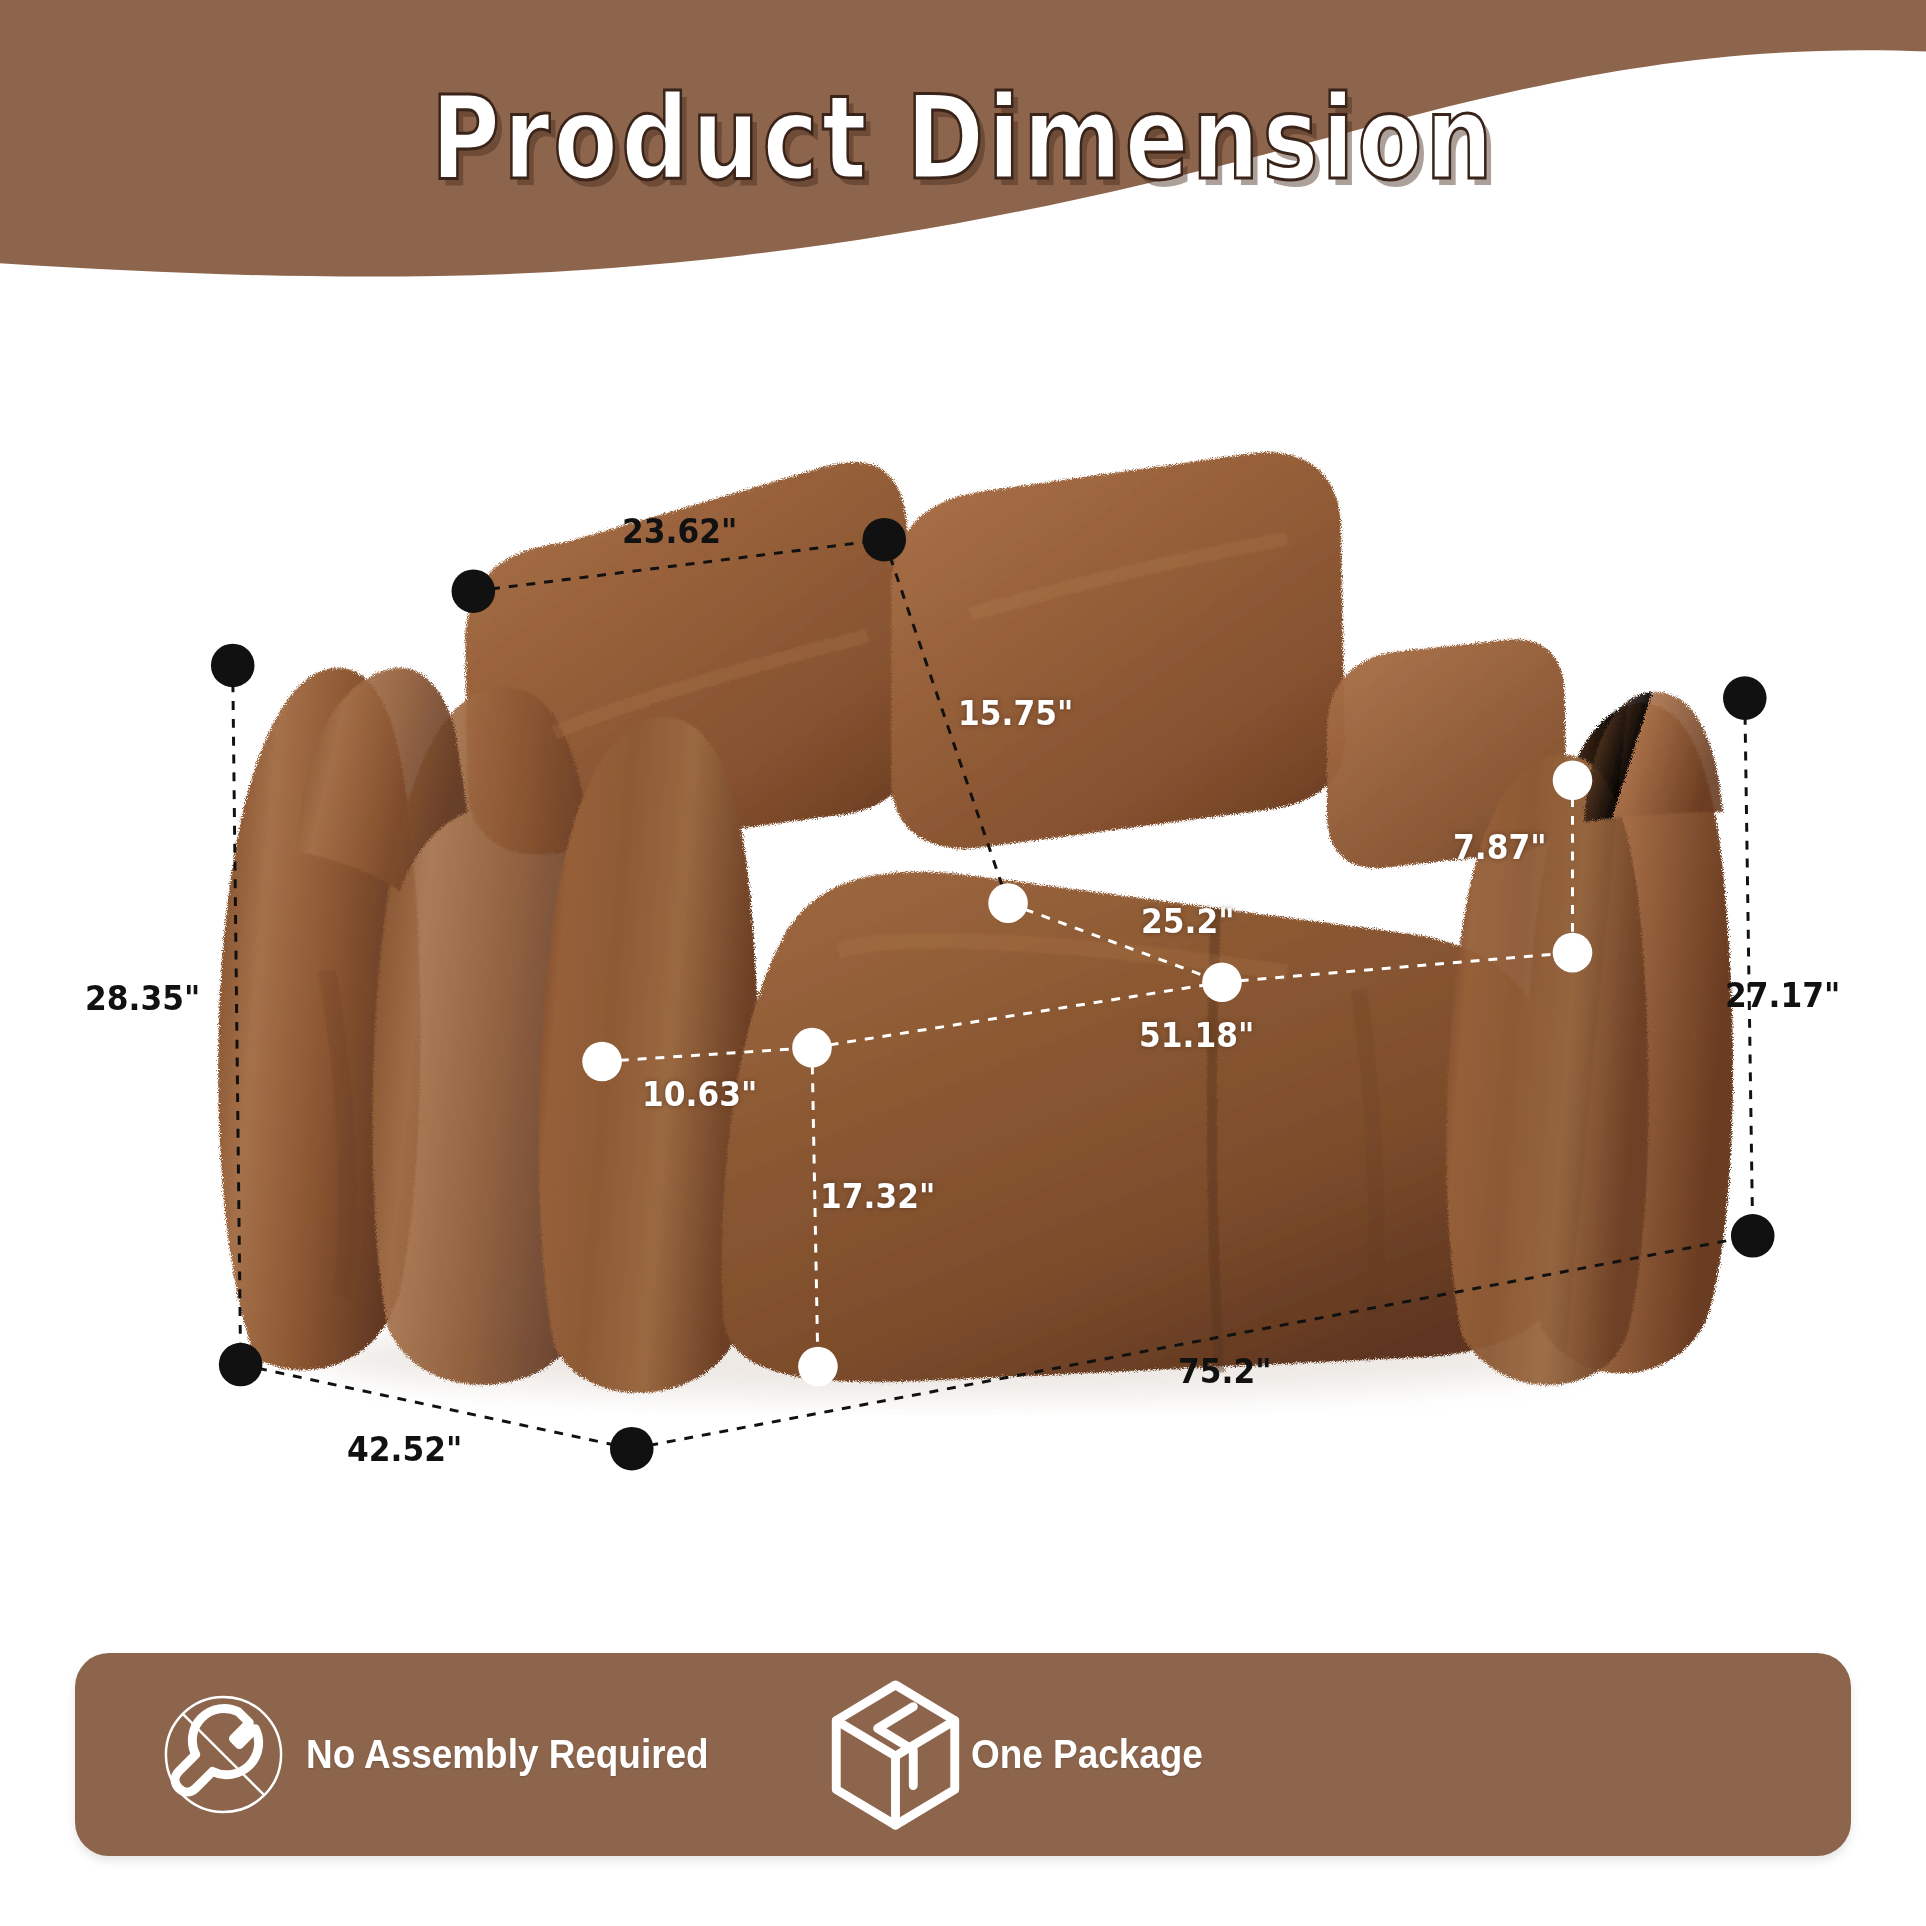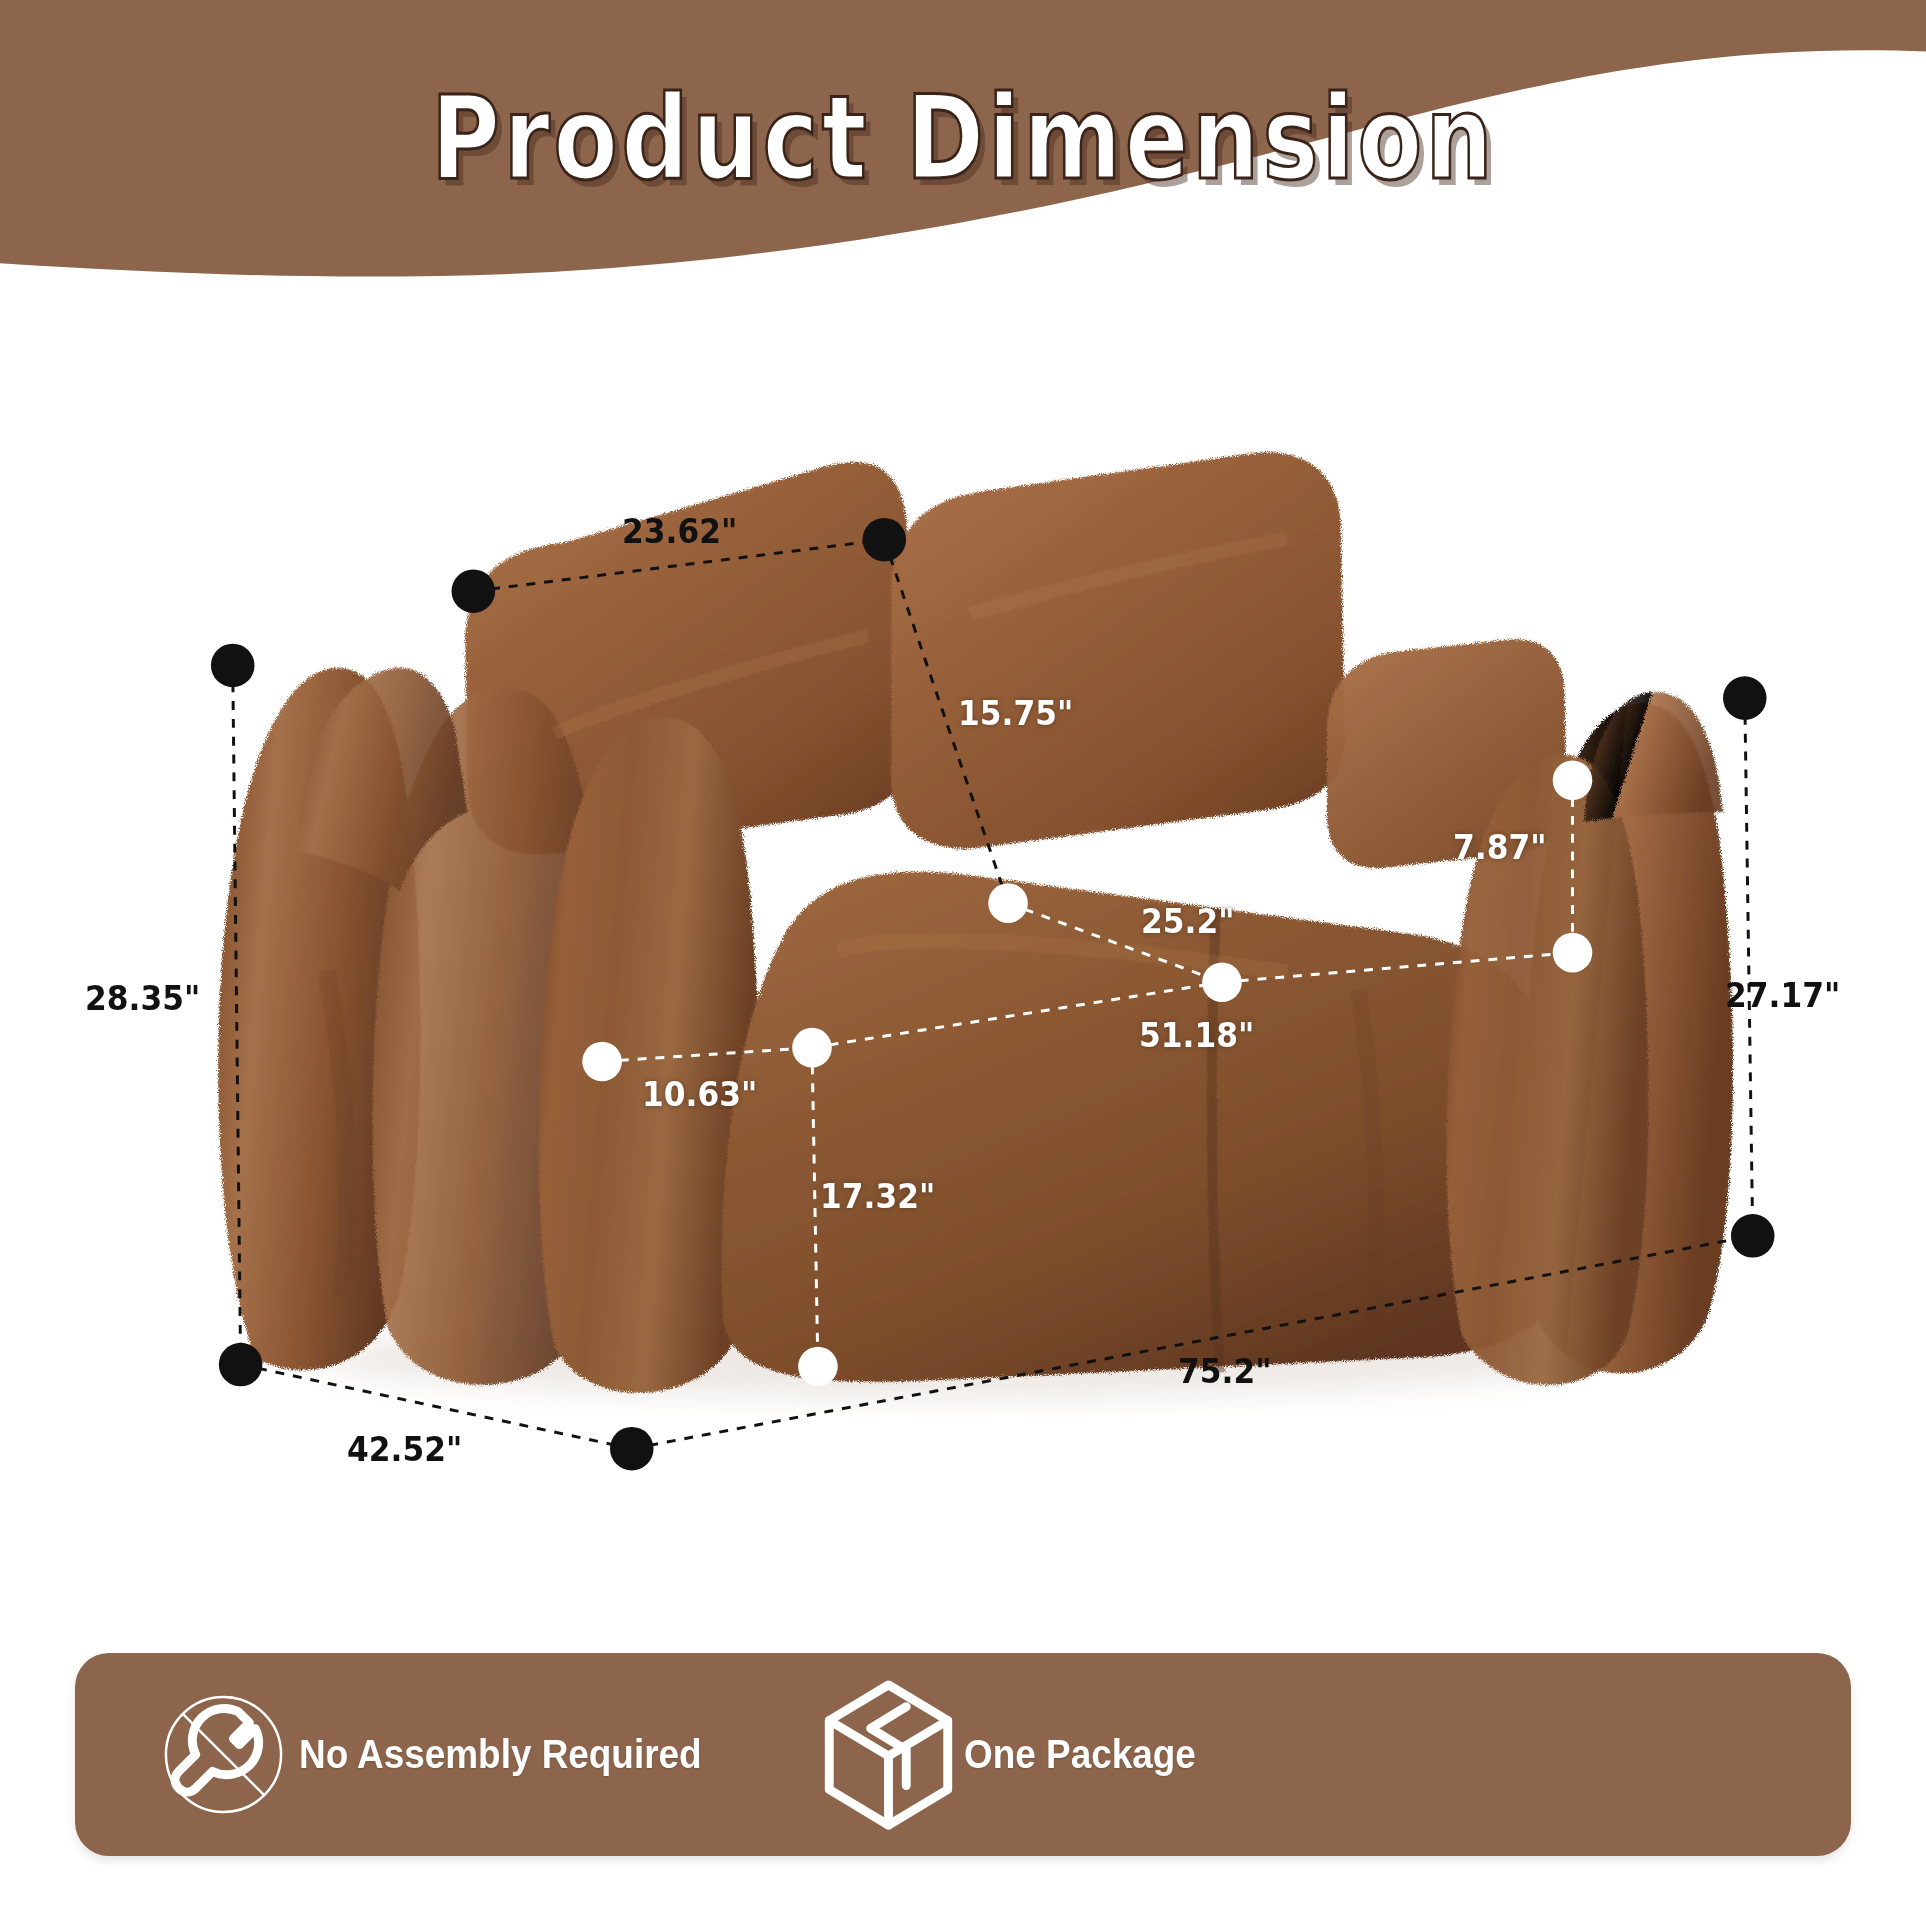--- a/index.html
+++ b/index.html
@@ -55,21 +55,21 @@
     background:#8C654C;
     border-radius:34px;
     display:flex;align-items:center;
     box-shadow:0 5px 10px rgba(0,0,0,.10);
   }
   .feature{
     display:flex;align-items:center;
     color:#ffffff;
     flex:0 0 auto;
   }
-  .feature-1{margin-left:79px;}
+  .feature-1{margin-left:79px;gap:7px;}
   .feature-2{margin-left:83px;}
   .feature-3{margin-left:73px;align-items:center;}
   .feature-icon{flex:0 0 auto;display:block;}
   .feature-label{
     font-family:"Liberation Sans",sans-serif;
     font-weight:700;
     font-size:41px;
     letter-spacing:0px;
     transform:scaleX(0.90);
     transform-origin:0 50%;

